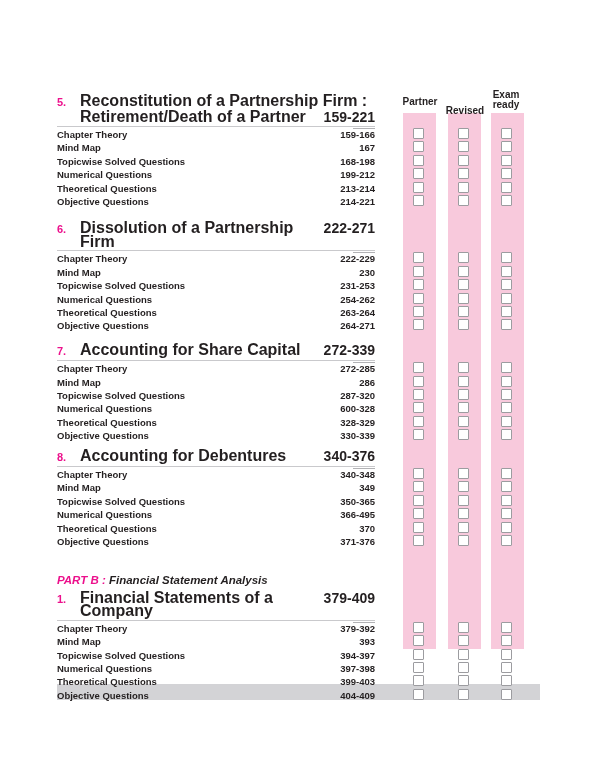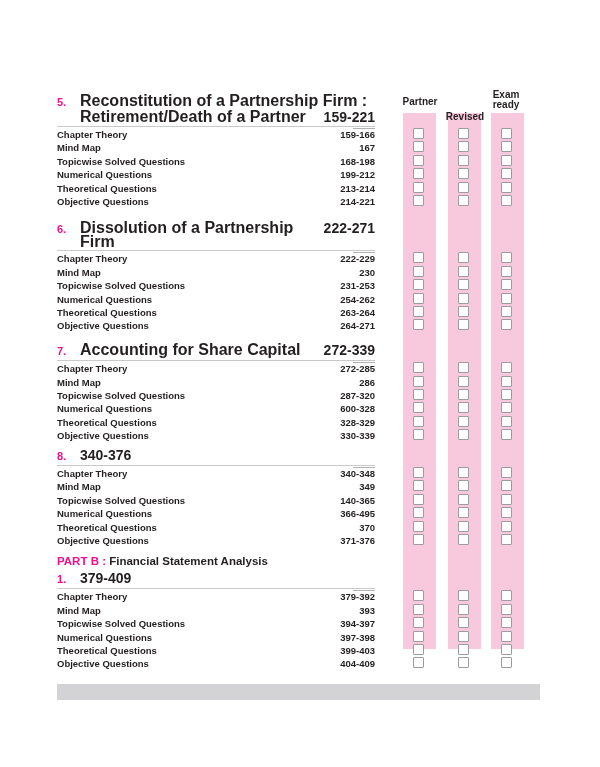--- a/index.html
+++ b/index.html
@@ -23,21 +23,21 @@
 
   
   .strip{position:absolute;top:113px;height:536px;width:33px;background:var(--strip);}
   .strip.c1{left:403px;}
   .strip.c2{left:448px;}
   .strip.c3{left:491px;}
 
   
   .col-head{position:absolute;font-size:10px;font-weight:700;line-height:10px;text-align:center;color:var(--ink);}
   .col-head.h1{left:390px;width:60px;top:97px;}
-  .col-head.h2{left:435px;width:60px;top:112px;}
+  .col-head.h2{left:435px;width:60px;top:106px;}
   .col-head.h3{left:488px;width:36px;top:90px;}
 
   
   .toc{position:absolute;left:57px;top:94px;width:467px;z-index:2;}
   .sec-row{display:flex;width:318px;align-items:baseline;}
   .sec-num{width:23px;flex:none;color:var(--accent);font-size:11px;font-weight:700;line-height:13.5px;}
   .sec-title{flex:1;font-size:16px;font-weight:700;line-height:13.5px;color:var(--ink);}
   .sec-pages{flex:none;font-size:14px;font-weight:700;line-height:13.5px;color:var(--ink);}
   .rule{position:relative;width:318px;height:1px;background:var(--rule);margin:2px 0 1px;}
   .rule .tick{position:absolute;right:0;top:2px;width:22px;height:1px;background:#b2b2b5;}
@@ -48,21 +48,21 @@
   .item-pages{font-size:9.5px;font-weight:600;line-height:13.4px;}
 
   .cb{position:absolute;top:0;width:11px;height:11px;border:1px solid var(--cbborder);background:#fff;border-radius:1px;}
   .cb.p1{left:356px;}
   .cb.p2{left:401px;}
   .cb.p3{left:444px;}
 
   .gap-s6{margin-top:13px;}
   .gap-s7{margin-top:10px;}
   .gap-s8{margin-top:6px;}
-  .gap-pb{margin-top:8px;}
+  .gap-pb{margin-top:26px;font-style:italic;}
   .gap-s1{margin-top:3px;}
 
   .part-head{font-size:11.5px;font-weight:700;line-height:13.5px;}
   .part-prefix{color:var(--accent);}
   .part-title{color:var(--ink);}
 
   .bottom-bar{position:absolute;left:57px;top:684px;width:483px;height:16px;background:var(--bar);}
 </style>
 </head>
 <body>
@@ -274,20 +274,21 @@
           </div>
         <span class="cb p1"></span>
           <span class="cb p2"></span>
           <span class="cb p3"></span>
       </div>
     </div>
 
     <div class="sec gap-s8">
       <div class="sec-row">
         <span class="sec-num">8.</span>
+        <span class="sec-title">Accounting for Debentures</span>
         <span class="sec-pages">340-376</span>
       </div>
       <div class="rule">
           <span class="tick"></span>
         </div>
       <div class="item-row">
         <div class="item-text">
             <span class="item-label">Chapter Theory</span>
             <span class="item-pages">340-348</span>
           </div>
@@ -300,21 +301,21 @@
             <span class="item-label">Mind Map</span>
             <span class="item-pages">349</span>
           </div>
         <span class="cb p1"></span>
           <span class="cb p2"></span>
           <span class="cb p3"></span>
       </div>
       <div class="item-row">
         <div class="item-text">
             <span class="item-label">Topicwise Solved Questions</span>
-            <span class="item-pages">140-365</span>
+            <span class="item-pages">350-365</span>
           </div>
         <span class="cb p1"></span>
           <span class="cb p2"></span>
           <span class="cb p3"></span>
       </div>
       <div class="item-row">
         <div class="item-text">
             <span class="item-label">Numerical Questions</span>
             <span class="item-pages">366-495</span>
           </div>
@@ -343,20 +344,21 @@
     </div>
 
     <div class="part-head gap-pb">
       <span class="part-prefix">PART B :</span>
       <span class="part-title">Financial Statement Analysis</span>
     </div>
 
     <div class="sec gap-s1">
       <div class="sec-row">
         <span class="sec-num">1.</span>
+        <span class="sec-title">Financial Statements of a Company</span>
         <span class="sec-pages">379-409</span>
       </div>
       <div class="rule">
           <span class="tick"></span>
         </div>
       <div class="item-row">
         <div class="item-text">
             <span class="item-label">Chapter Theory</span>
             <span class="item-pages">379-392</span>
           </div>

